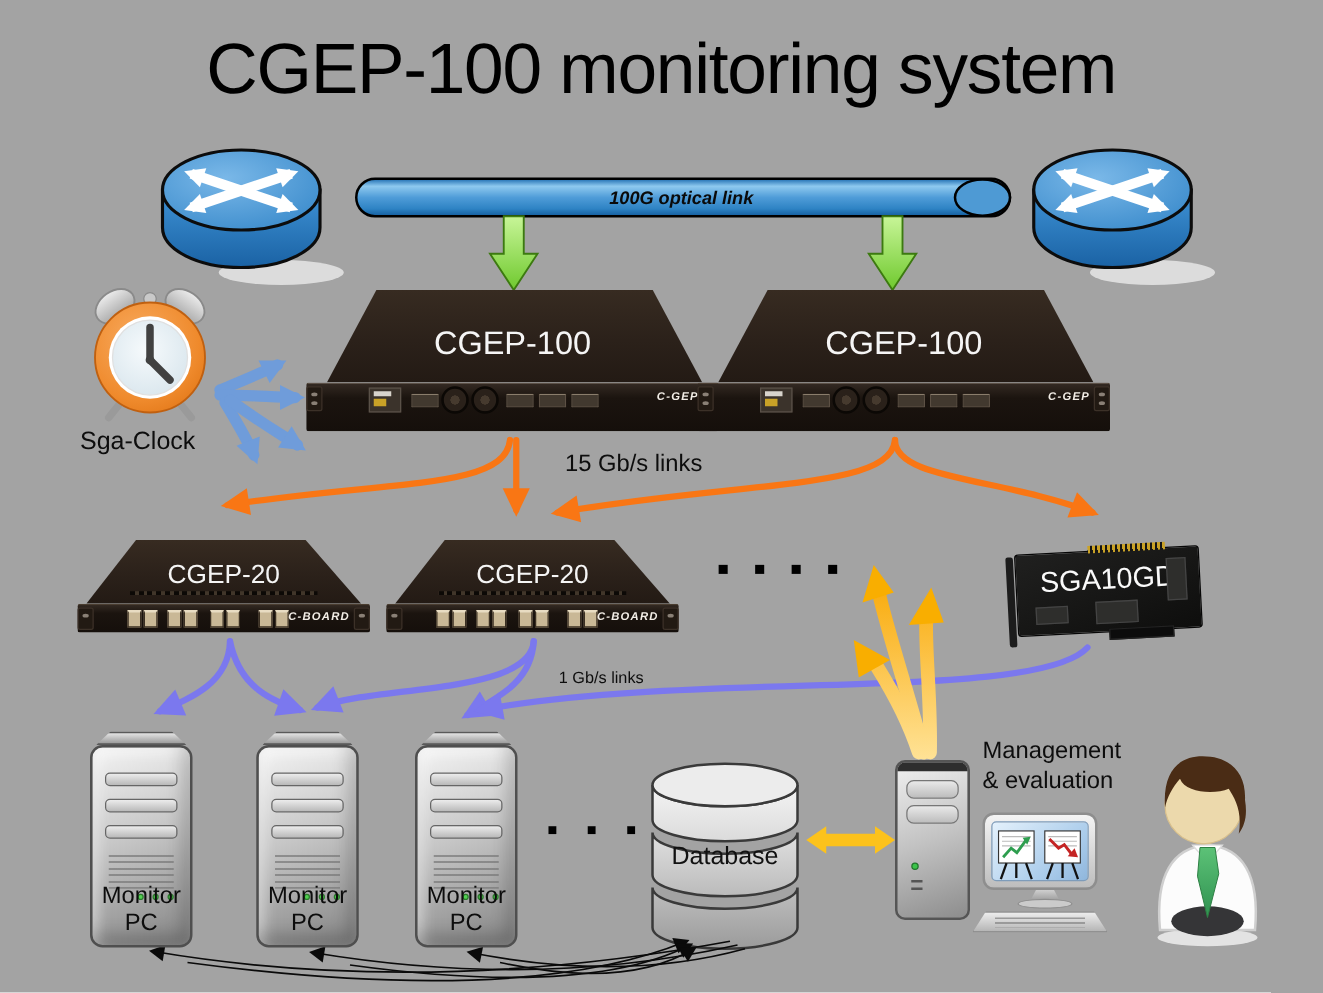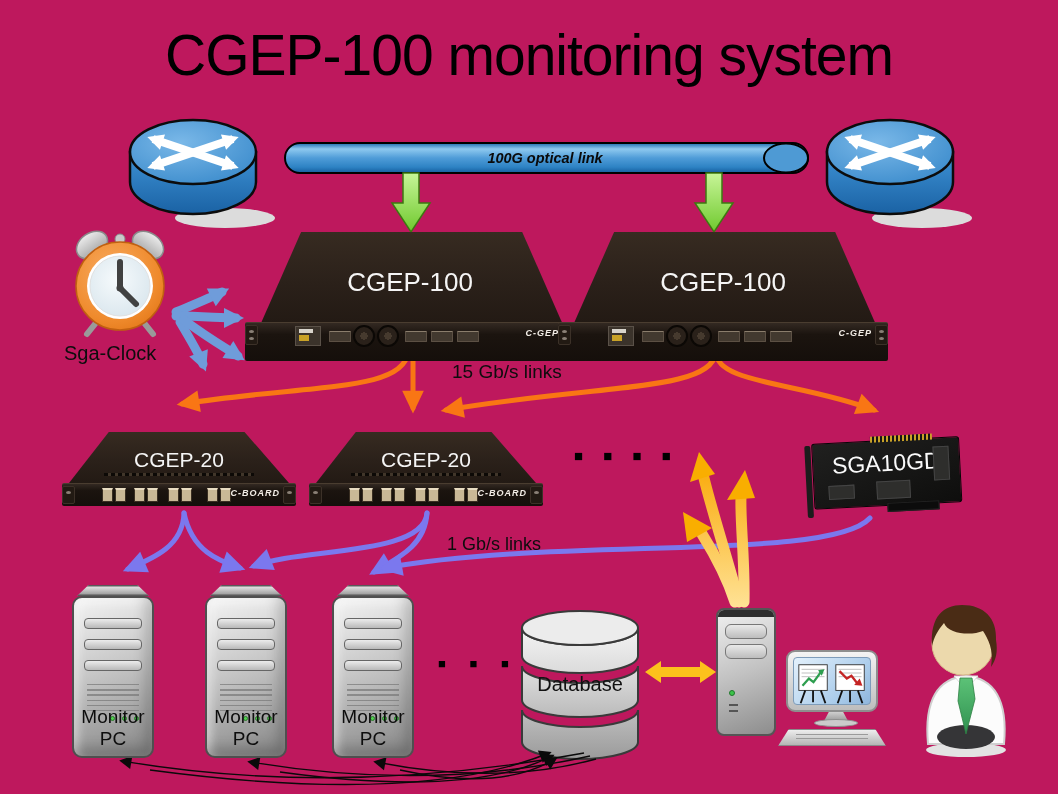--- a/index.html
+++ b/index.html
@@ -1,35 +1,35 @@
 <!DOCTYPE html>
 <html><head>
 <meta charset="utf-8">
 <style>
   * { box-sizing: border-box; margin: 0; padding: 0; }
   html,body { background:#fff; }
   .stage {
     position: relative; width: 1058px; height: 794px; overflow: hidden;
-    background: #be185d; font-family: "Liberation Sans", sans-serif; color:#111;
+    background: #a3a3a3; font-family: "Liberation Sans", sans-serif; color:#111;
   }
   #art { position:absolute; left:0; top:0; z-index:1; pointer-events:none; }
 
   .title {
     position:absolute; top:22px; left:0; width:100%; text-align:center;
     font-size:57px; color:#000; z-index:2; letter-spacing:-1px;
   }
 
   
   .rack { position:absolute; z-index:2; }
   .rack-top {
     position:relative; width:100%;
     background: linear-gradient(180deg,#372b21 0%, #2b211a 55%, #231a14 100%);
     display:flex; align-items:center; justify-content:center;
   }
-  .rack100 .rack-top { height:90px; clip-path: polygon(17% 0%, 84% 0%, 96% 100%, 5% 100%); }
+  .rack100 .rack-top { height:74px; clip-path: polygon(17% 0%, 84% 0%, 96% 100%, 5% 100%); }
   .rack20  .rack-top { height:51px; clip-path: polygon(20% 0%, 78% 0%, 97% 100%, 3% 100%); }
   .rack-label { color:#f5f5f5; }
   .rack100 .rack-label { font-size:26px; margin-top:10px; }
   .rack20  .rack-label { font-size:21px; margin-top:4px; }
   .vent-strip { position:absolute; bottom:7px; left:18%; right:18%; height:3px;
     background: repeating-linear-gradient(90deg,#0c0906 0 4px, #41362a 4px 7px); }
   .rack-panel {
     position:relative; width:100%;
     background: linear-gradient(180deg,#332922 0%, #1b140f 30%, #150f0b 100%);
     border-radius:2px; border-top:1px solid #4a3d30;
@@ -93,21 +93,21 @@
   .keyboard { position:absolute; left:778px; top:729px; width:108px; height:17px; z-index:2;
     background:linear-gradient(180deg,#ededed,#b5b5b5); border:1px solid #8a8a8a;
     clip-path:polygon(10% 0,90% 0,100% 100%,0 100%); }
   .keyboard i { position:absolute; left:16%; right:16%; top:4px; height:8px;
     background:repeating-linear-gradient(180deg,#9a9a9a 0 1.5px, transparent 1.5px 4px); display:block; }
 
   
   .lbl { position:absolute; z-index:2; color:#0d0d0d; }
   .lbl-sga-clock { left:64px; top:342px; font-size:20px; }
   .lbl-10g { left:452px; top:361px; font-size:19px; }
-  .lbl-1g  { left:447px; top:534px; font-size:18px; }
+  .lbl-1g  { left:447px; top:534px; font-size:13px; }
   .lbl-mgmt { left:786px; top:589px; font-size:19px; line-height:24px; }
   .dots-mid { left:574px; top:447px; font-size:15px; letter-spacing:8px; color:#000; }
   .dots-low { left:438px; top:656px; font-size:13px; letter-spacing:10px; color:#000; }
 </style>
 </head>
 <body>
 
 <div class="stage">
 
   <div class="title">CGEP-100 monitoring system</div>
@@ -446,20 +446,24 @@
     <div class="srv-body">
       <span class="srv-cap"></span>
       <span class="srv-bay" style="top:14px;"></span>
       <span class="srv-bay" style="top:34px;"></span>
       <span class="srv-led"></span>
       <span class="srv-dash" style="top:94px;"></span>
       <span class="srv-dash" style="top:100px;"></span>
     </div>
   </div>
 
+  <div class="lbl lbl-mgmt">
+    <span style="display:block;">Management</span>
+    <span style="display:block;">&amp; evaluation</span>
+  </div>
 
   <div class="mon">
     <div class="mon-screen">
       <svg width="36" height="46" viewBox="0 0 36 46">
         <rect x="2" y="2" width="31" height="28" fill="#fff" stroke="#333"></rect>
         <line x1="5" y1="7" x2="30" y2="7" stroke="#bbb"></line>
           <line x1="5" y1="11" x2="30" y2="11" stroke="#bbb"></line>
           <line x1="5" y1="15" x2="30" y2="15" stroke="#bbb"></line>
         <polyline points="6,25 13,17 18,21 26,10" fill="none" stroke="#2e9e4f" stroke-width="2.5"></polyline>
         <polygon points="23,8 30,7 27,14" fill="#2e9e4f"></polygon>

